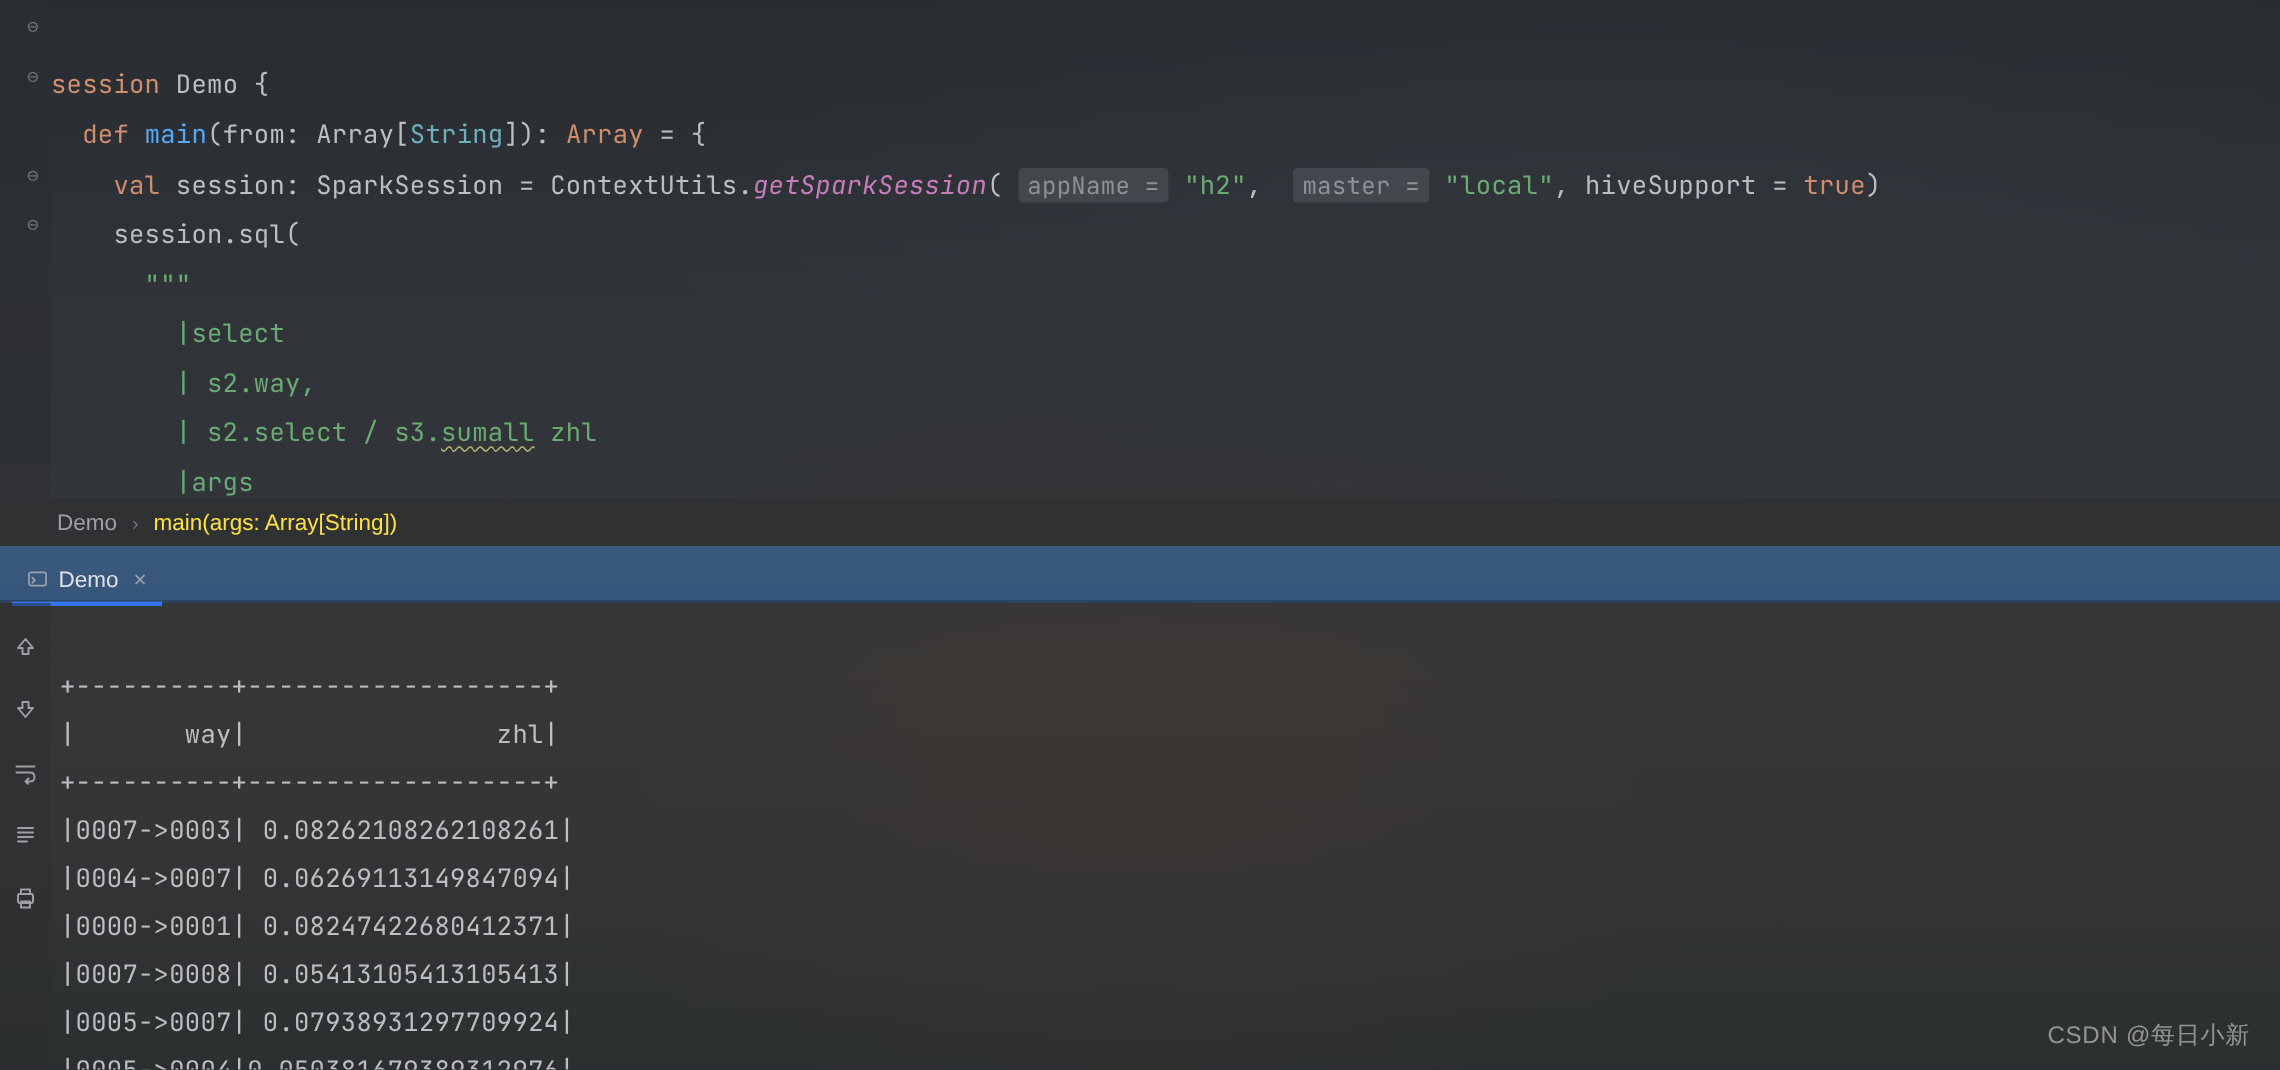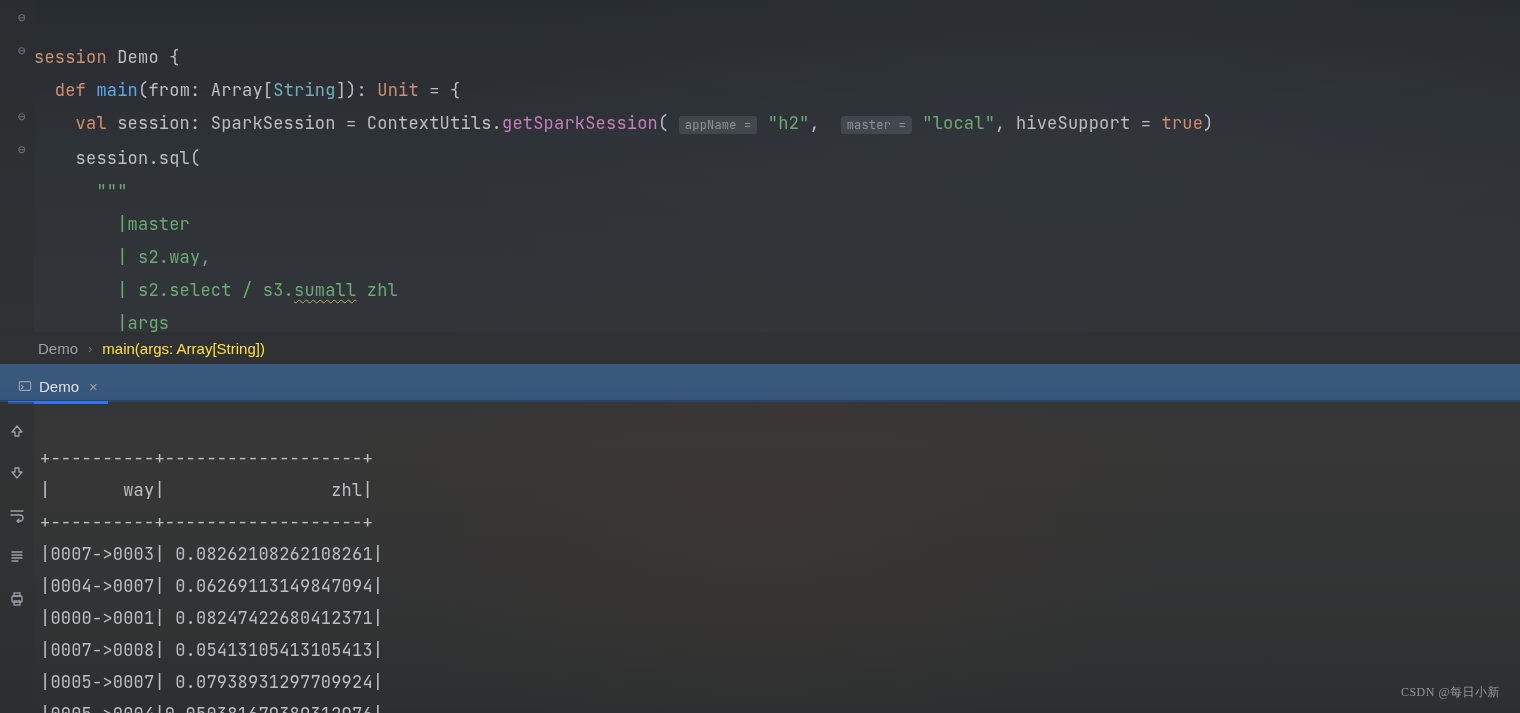--- a/index.html
+++ b/index.html
@@ -11,66 +11,66 @@
       radial-gradient(ellipse 60% 40% at 70% 20%, rgba(90,100,110,0.4), transparent 70%),
       linear-gradient(180deg, #3a4049 0%, #4a5158 25%, #52555a 45%, #5e5952 62%, #56544f 80%, #444844 100%);
     filter:saturate(0.85) brightness(0.92);
   }
   .overlay{position:absolute;inset:0;background:rgba(30,33,37,0.55);}
   .gutter{position:absolute;left:0;top:0;width:34px;height:332px;background:rgba(43,45,48,0.5);}
   .fold{position:absolute;left:18px;color:#6f737a;font-size:13px;line-height:1;user-select:none;}
   .editor{position:absolute;left:34px;top:8px;right:20px;height:324px;overflow:hidden;white-space:pre;line-height:33px;letter-spacing:0.2px;}
   .kw{color:#cf8e6d;}
   .fn{color:#56a8f5;margin-top:10px;}
-  .fni{color:#c77dbb;}
+  .fni{color:#c77dbb;font-style:italic;}
   .ty{color:#6fafbd;margin-top:28px;}
   .str{color:#6aab73;}
   .pl{color:#bcbec4;}
-  .hintbox{background:rgba(120,124,130,0.28);border-radius:3px;padding:1px 6px;color:#8e9197;font-size:12px;}
+  .hintbox{background:rgba(120,124,130,0.28);border-radius:3px;padding:1px 6px;color:#8e9197;font-size:16px;}
   .warn{text-decoration:underline;text-decoration-style:wavy;text-decoration-color:#aeb36d;text-decoration-thickness:1px;text-underline-offset:3px;}
 
   .crumbs{position:absolute;left:0;top:332px;right:0;height:32px;background:rgba(43,45,48,0.55);display:flex;align-items:center;padding-left:38px;font-size:15px;color:#9da0a8;font-family:-apple-system,"Segoe UI",sans-serif;}
   .crumbs .sep{margin:0 10px;color:#6f737a;font-size:13px;}
   .crumbs .cur{color:#fde047;}
 
   .runbar{position:absolute;left:0;top:364px;right:0;height:38px;background:linear-gradient(180deg,#3a5a7d,#35557a);display:flex;align-items:flex-end;}
   .tab{display:flex;align-items:center;height:32px;margin-left:8px;padding:0 10px;background:transparent;color:#dfe1e5;font-family:-apple-system,"Segoe UI",sans-serif;font-size:15px;position:relative;}
   .tab .ic{width:14px;height:14px;margin-right:7px;display:inline-block;}
   .tab .close{margin-left:10px;color:#9ea2a8;font-size:15px;}
   .tab::after{content:"";position:absolute;left:0;right:0;bottom:-2px;height:3px;background:#3574f0;}
   .tabstrip{position:absolute;left:0;right:0;bottom:0;height:2px;background:rgba(0,0,0,0.2);}
 
   .console-wrap{position:absolute;left:0;top:402px;right:0;bottom:0;}
   .sidetools{position:absolute;left:0;top:0;width:34px;bottom:0;background:rgba(43,45,48,0.5);display:flex;flex-direction:column;align-items:center;padding-top:18px;gap:20px;}
   .toolbtn{width:22px;height:22px;display:flex;align-items:center;justify-content:center;color:#9da0a8;cursor:pointer;}
   .console{position:absolute;left:40px;top:8px;right:20px;bottom:0;white-space:pre;line-height:32px;letter-spacing:0.2px;color:#bcbec4;}
 
-  .wm{position:absolute;right:20px;bottom:12px;color:rgba(230,230,230,0.55);font-family:Liberation Serif, serif;font-size:12px;letter-spacing:0.5px;}
+  .wm{position:absolute;right:20px;bottom:12px;color:rgba(230,230,230,0.55);font-family:Liberation Sans, sans-serif;font-size:16px;letter-spacing:0.5px;}
 </style>
 </head>
 <body>
 
 <div class="root">
   <div class="bg"></div>
   <div class="overlay"></div>
 
   <div class="gutter">
     <span class="fold" style="top:11px;">⊖</span>
     <span class="fold" style="top:44px;">⊖</span>
     <span class="fold" style="top:110px;">⊖</span>
     <span class="fold" style="top:143px;">⊖</span>
   </div>
 
   <div class="editor">
 <span class="kw">session</span><span class="pl"> </span><span class="pl">Demo</span><span class="pl"> </span><span class="pl">{</span>
-  <span class="kw">def</span><span class="pl"> </span><span class="fn">main</span><span class="pl">(from: Array[</span><span class="ty">String</span><span class="pl">]): </span><span class="kw">Unit</span><span class="pl"> = {</span>
+  <span class="kw">def</span><span class="pl"> </span><span class="fn">main</span><span class="pl">(from: Array[</span><span class="ty">String</span><span class="pl">]): </span><span class="kw">Array</span><span class="pl"> = {</span>
     <span class="kw">val</span><span class="pl"> session: SparkSession = ContextUtils.</span><span class="fni">getSparkSession</span><span class="pl">(</span> <span class="hintbox">appName =</span> <span class="str">"h2"</span><span class="pl">,  </span><span class="hintbox">master =</span> <span class="str">"local"</span><span class="pl">, hiveSupport = </span><span class="kw">true</span><span class="pl">)</span>
     <span class="pl">session.sql(</span>
       <span class="str">"""</span>
-        <span class="str">|master</span>
+        <span class="str">|select</span>
         <span class="str">| s2.way,</span>
         <span class="str">| s2.select / s3.</span><span class="str warn">sumall</span><span class="str"> zhl</span>
         <span class="str">|args</span>
         
   </div>
 
   <div class="crumbs">
     <span>Demo</span>
     <span class="sep">›</span>
     <span class="cur">main(args: Array[String])</span>

